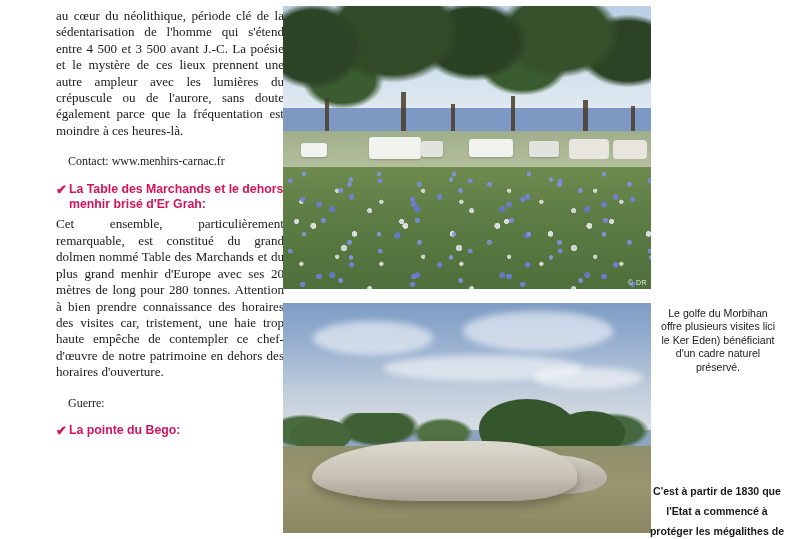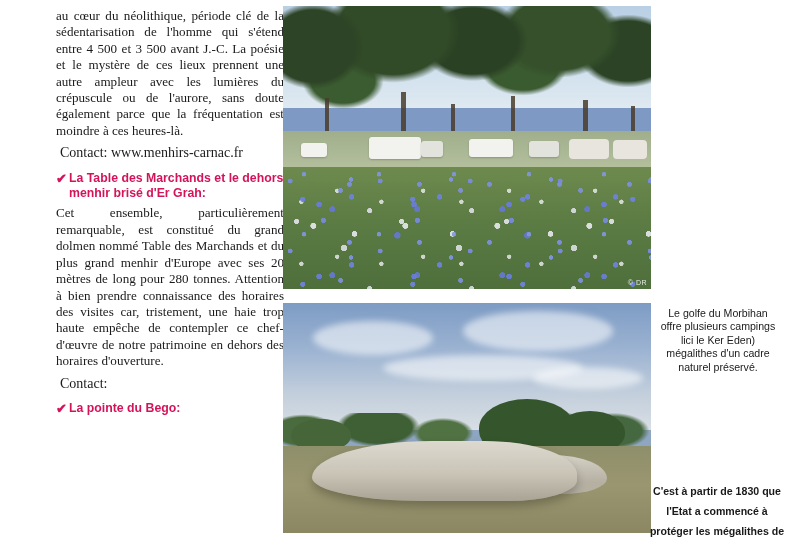--- a/index.html
+++ b/index.html
@@ -34,24 +34,24 @@
     font-size: 13.1px;
     line-height: 16.4px;
     text-align: justify;
     text-justify: inter-word;
     color: #1a1a1a;
     margin: 0 0 0 0;
     hyphens: manual;
   }
   .contact-line {
     font-family: "Liberation Serif", serif;
-    font-size: 14px;
+    font-size: 12px;
     line-height: 16.4px;
     color: #1a1a1a;
-    margin: 4px;
+    margin: 12px;
   }
   .section-head {
     font-family: "Liberation Sans", sans-serif;
     font-size: 12.3px;
     font-weight: bold;
     color: #d4145a;
     line-height: 15.4px;
     margin: 9px 0 4px 0;
     position: relative;
     padding-left: 13px;
@@ -276,21 +276,21 @@
 
     <h3 class="section-head">
       <span class="check">✔</span>
       <span>La Table des Marchands et le dehors menhir brisé d'Er Grah:</span>
     </h3>
 
     <p class="para">Cet ensemble, particulièrement remarquable, est constitué du grand dolmen nommé Table des Marchands et du plus grand menhir d'Europe avec ses 20 mètres de long pour 280 tonnes. Attention à bien prendre connaissance des horaires des visites car, tristement, une haie trop haute empêche de contempler ce chef-d'œuvre de notre patrimoine en dehors des horaires d'ouverture.</p>
 
     <div class="spacer-xs"></div>
 
-    <p class="contact-line">Contact:</p>
+    <p class="contact-line">Guerre:</p>
 
     <h3 class="section-head">
       <span class="check">✔</span>
       <span>La pointe du Bego:</span>
     </h3>
 
   </div>
 
   <div class="photo-top">
     <div class="sky-top"></div>
@@ -331,20 +331,20 @@
     <div class="bush" style="left:196px; top:96px; width:96px; height:58px;"></div>
     <div class="bush" style="left:272px; top:108px; width:70px; height:42px;"></div>
     <div class="bush" style="left:8px; top:116px; width:60px; height:32px; background:#46663a;"></div>
 
     <div class="ground-bot"></div>
     <div class="dolmen2"></div>
     <div class="dolmen"></div>
   </div>
 
   <div class="caption-col-1">
-    <p class="caption">Le golfe du Morbihan offre plusieurs campings lici le Ker Eden) mégalithes d'un cadre naturel préservé.</p>
+    <p class="caption">Le golfe du Morbihan offre plusieurs visites lici le Ker Eden) bénéficiant d'un cadre naturel préservé.</p>
   </div>
 
   <div class="caption-col-2">
     <p class="caption-bold">C'est à partir de 1830 que l'Etat a commencé à protéger les mégalithes de Carnac.</p>
   </div>
 
 </div>
 
 </body></html>

